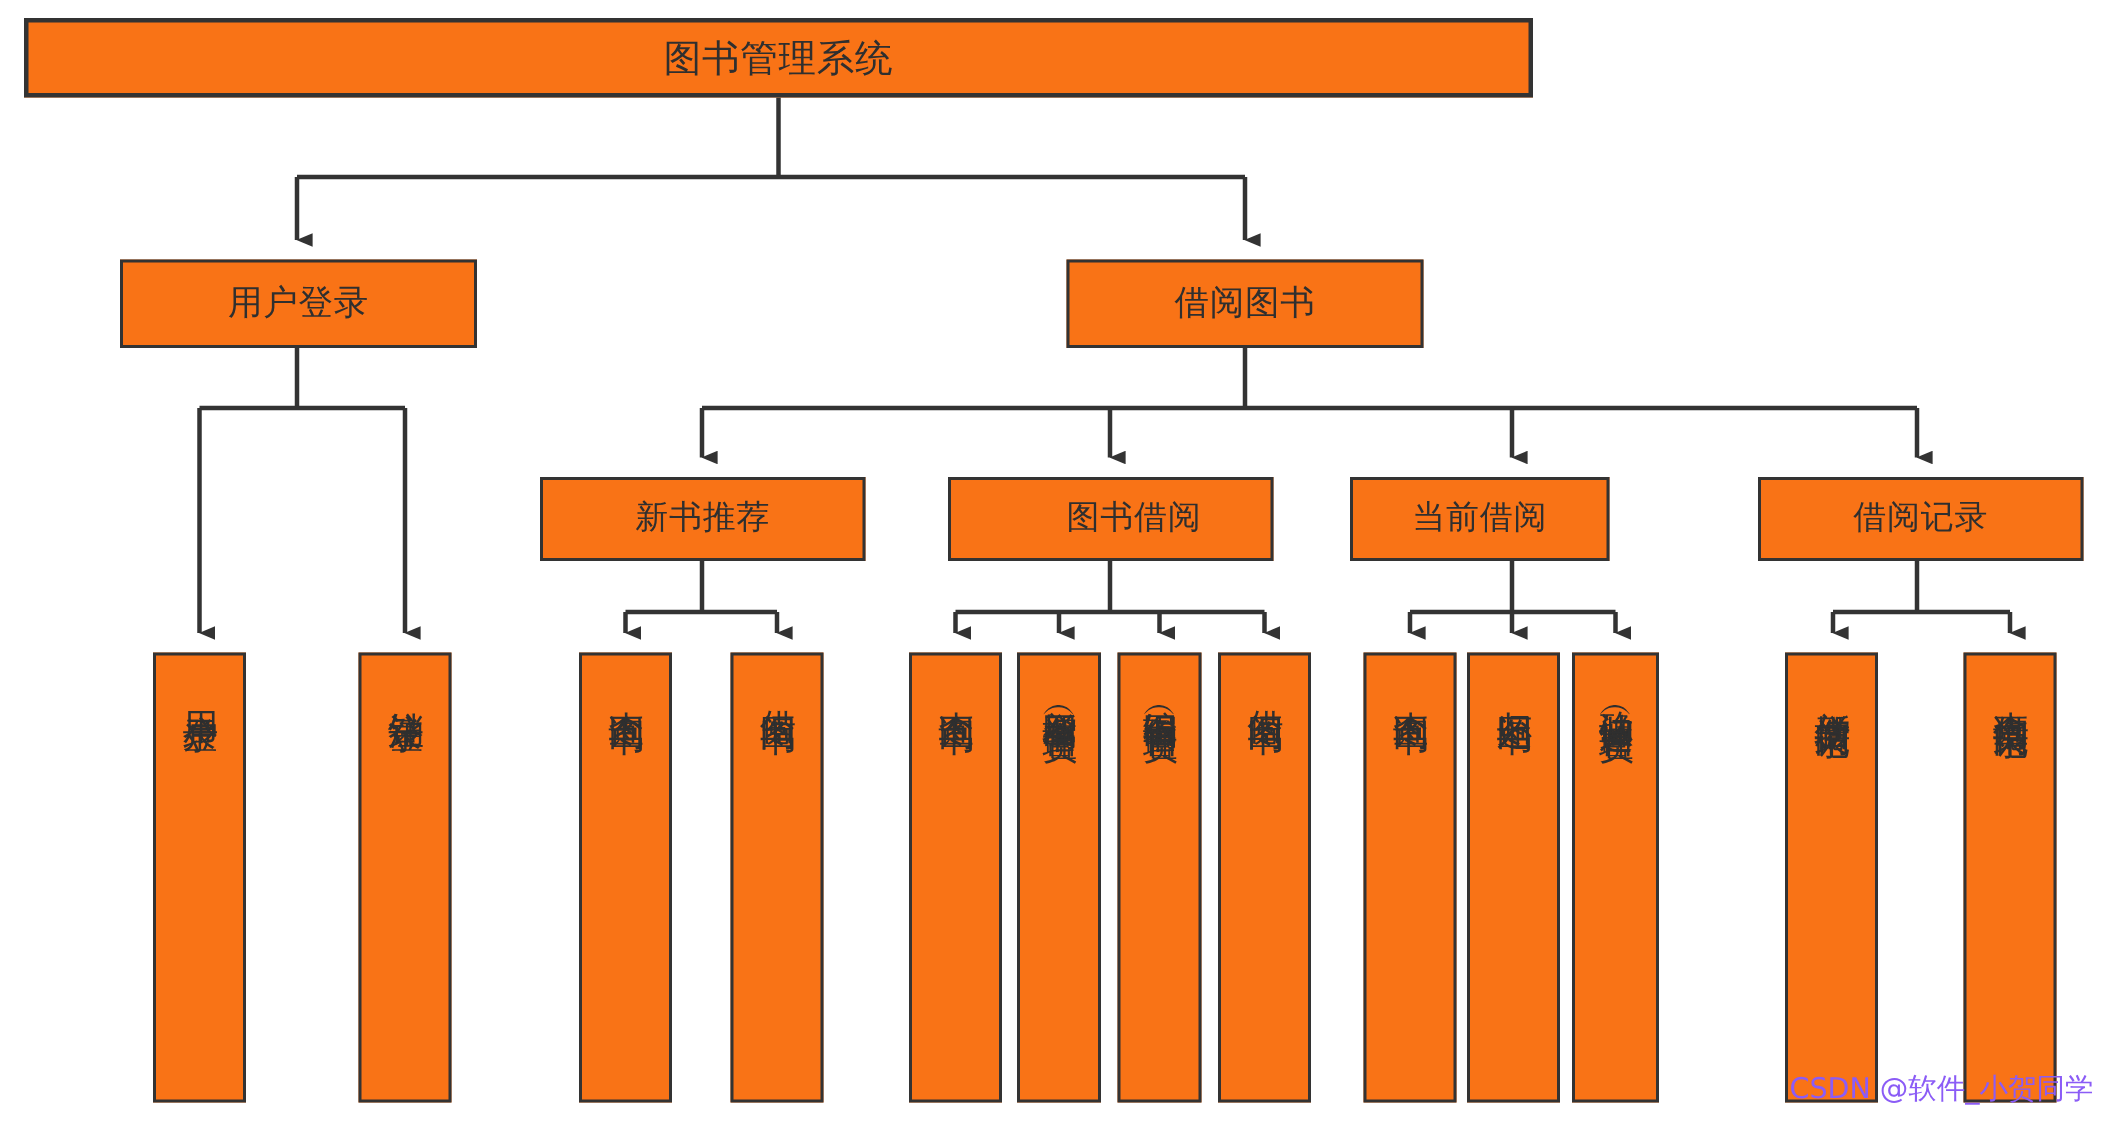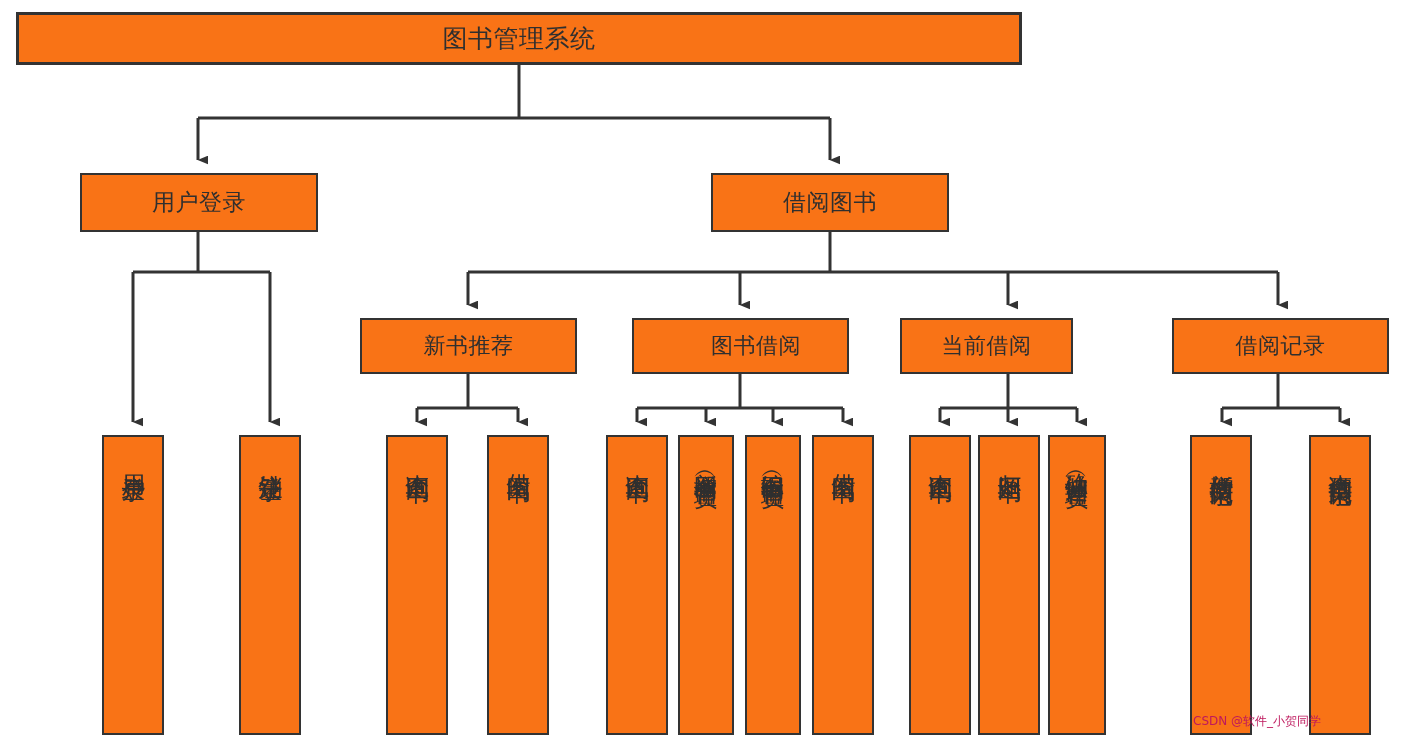--- a/index.html
+++ b/index.html
@@ -69,22 +69,22 @@
     white-space: nowrap;
   }
   .node.leaf.tall-text .node-label {
     font-size: 23px;
   }
   
   #watermark {
     position: absolute;
     left: 1193px;
     top: 713px;
-    font-size: 12px;
-    color: #be185d;
+    font-size: 19px;
+    color: #8b5cf6;
     white-space: nowrap;
     font-family: "DejaVu Sans", "Liberation Sans", sans-serif;
     pointer-events: none;
   }
 </style>
 </head>
 <body>
 
 <div id="diagram-root">
 

